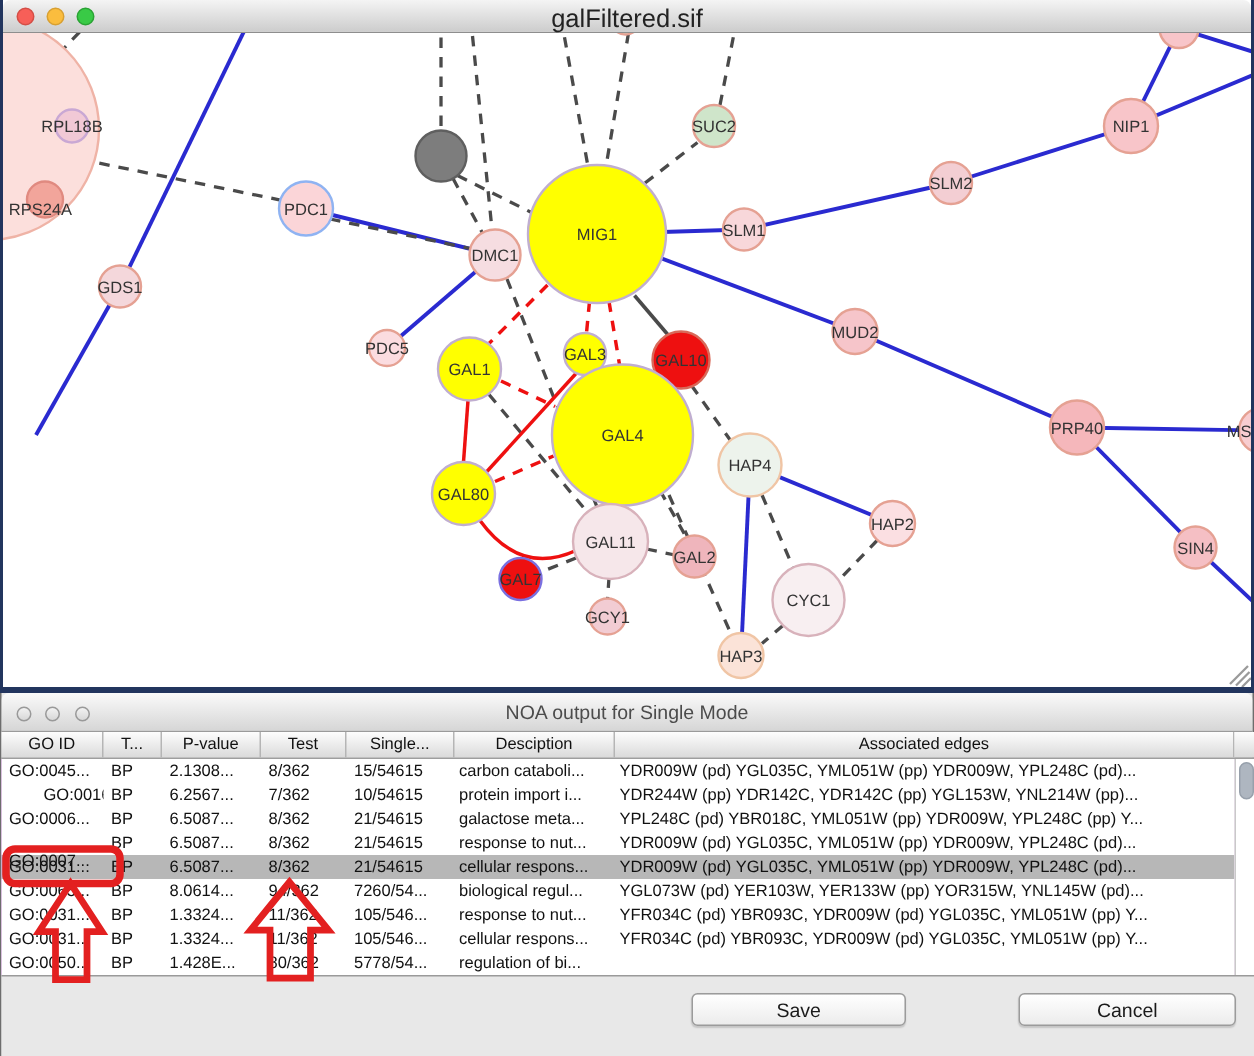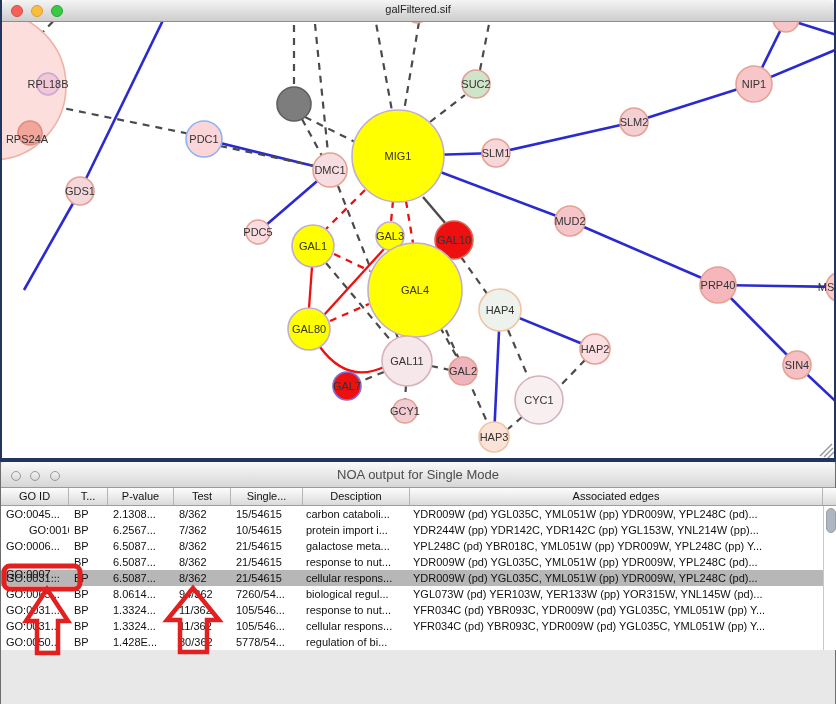--- a/index.html
+++ b/index.html
@@ -7,21 +7,21 @@
     font-family:"Liberation Sans", sans-serif; background:#1d2f55; }
 
   
   .net-window { position:absolute; left:0; top:0; width:836px; height:462px;
     background:#fff; border-left:2px solid #22355e; border-right:2px solid #22355e;
     border-bottom:4px solid #22355e; }
   .titlebar { position:absolute; left:0; top:0; width:100%; height:22px;
     background:linear-gradient(#f4f4f4,#cdcdcd); border-bottom:1px solid #8e8e8e;
     border-radius:5px 5px 0 0; }
   .titlebar .title { position:absolute; left:0; right:0; top:3px; text-align:center;
-    font-size:11px; color:#222; }
+    font-size:17px; color:#222; }
   .tl { position:absolute; top:5px; width:12px; height:12px; border-radius:50%; }
   .tl.red    { left:9px;  background:#f75f58; border:1px solid #d44e46; }
   .tl.yellow { left:29px; background:#fbbd3e; border:1px solid #d8a032; }
   .tl.green  { left:49px; background:#39ca46; border:1px solid #2aa334; }
   .net-canvas { position:absolute; left:0; top:22px; width:832px; height:436px;
     background:#fff; }
   svg text { font-family:"Liberation Sans", sans-serif; }
   .edge { fill:none; }
   .edge.blue     { stroke:#2a2ad0; stroke-width:2.6; }
   .edge.dash     { stroke:#4a4a4a; stroke-width:2.2; stroke-dasharray:7 6; }
@@ -302,20 +302,24 @@
         <div class="td" style="width: 39px;">BP</div>
         <div class="td" style="width: 66px;">1.428E...</div>
         <div class="td" style="width: 57px;">80/362</div>
         <div class="td" style="width: 72px;">5778/54...</div>
         <div class="td" style="width: 107px; padding-left: 3px;">regulation of bi...</div>
       </div>
     </div>
   <div class="scrollbar">
     <div class="scroll-thumb"></div>
   </div>
+  <div class="footer">
+    <button class="mac-btn btn-save">Save</button>
+    <button class="mac-btn btn-cancel">Cancel</button>
+  </div>
 </div>
 
 <svg class="annot" viewBox="0 0 836 704" xmlns="http://www.w3.org/2000/svg">
   <g stroke="#e32020" fill="none" stroke-width="5">
     <rect x="4" y="566" width="76" height="23" rx="6"></rect>
   </g>
   <g stroke="#e32020" fill="none" stroke-width="4.5" stroke-linejoin="miter">
     <polygon points="47,589 26,621 37,621 37,653 58,653 58,621 68,621"></polygon>
     <polygon points="193,588 167,620 180,620 180,652 207,652 207,620 219,620"></polygon>
   </g>

